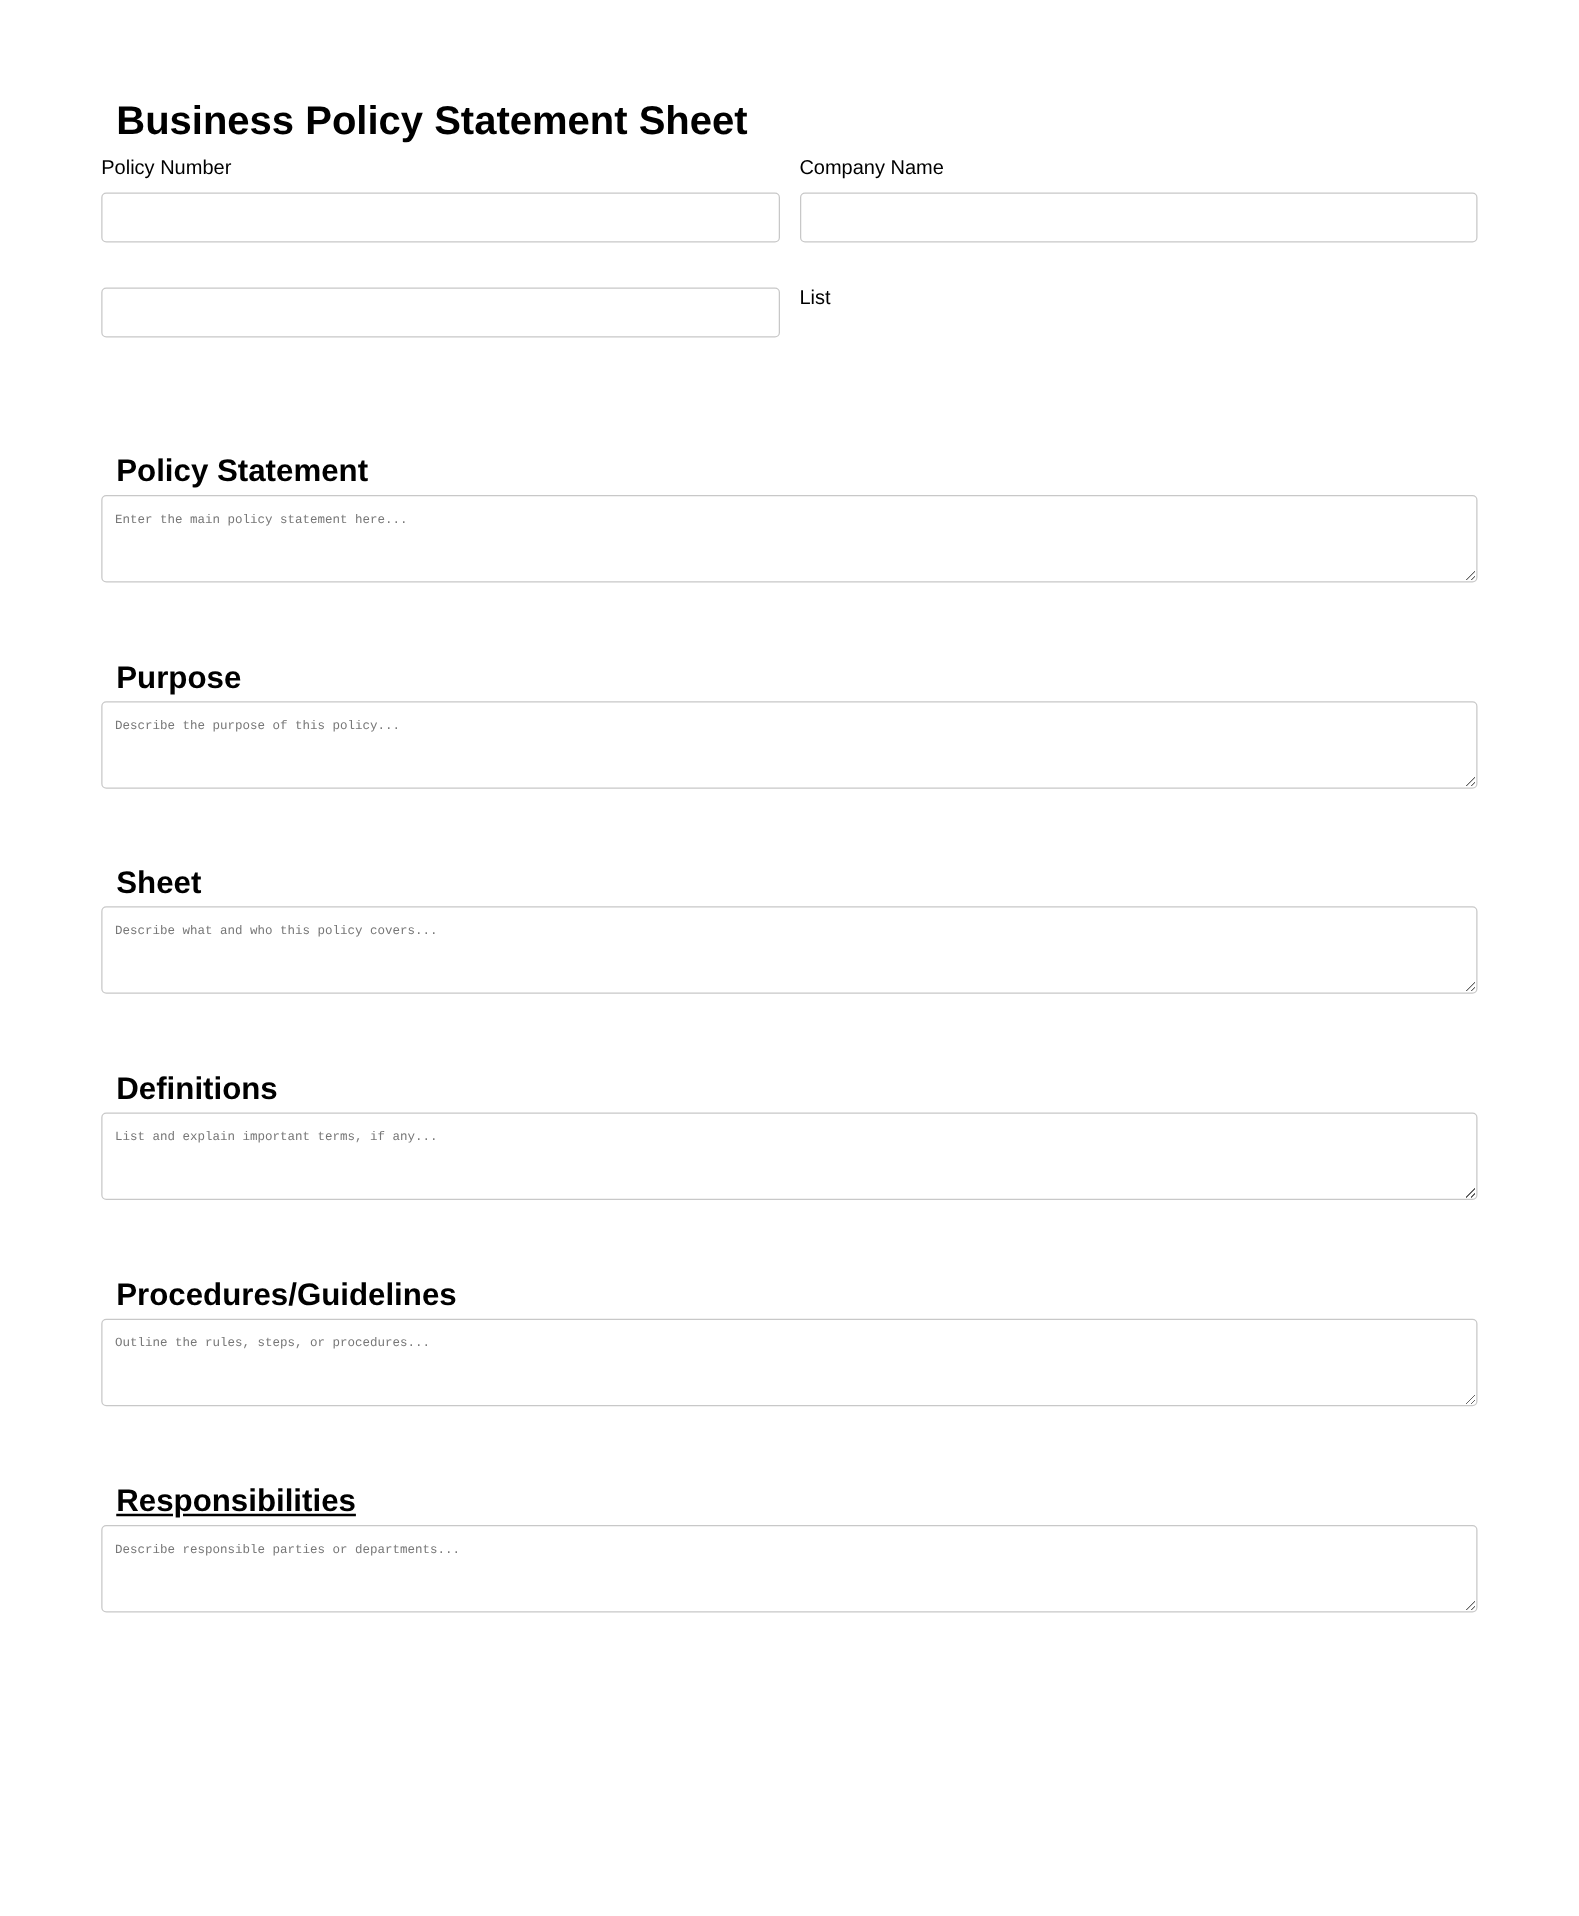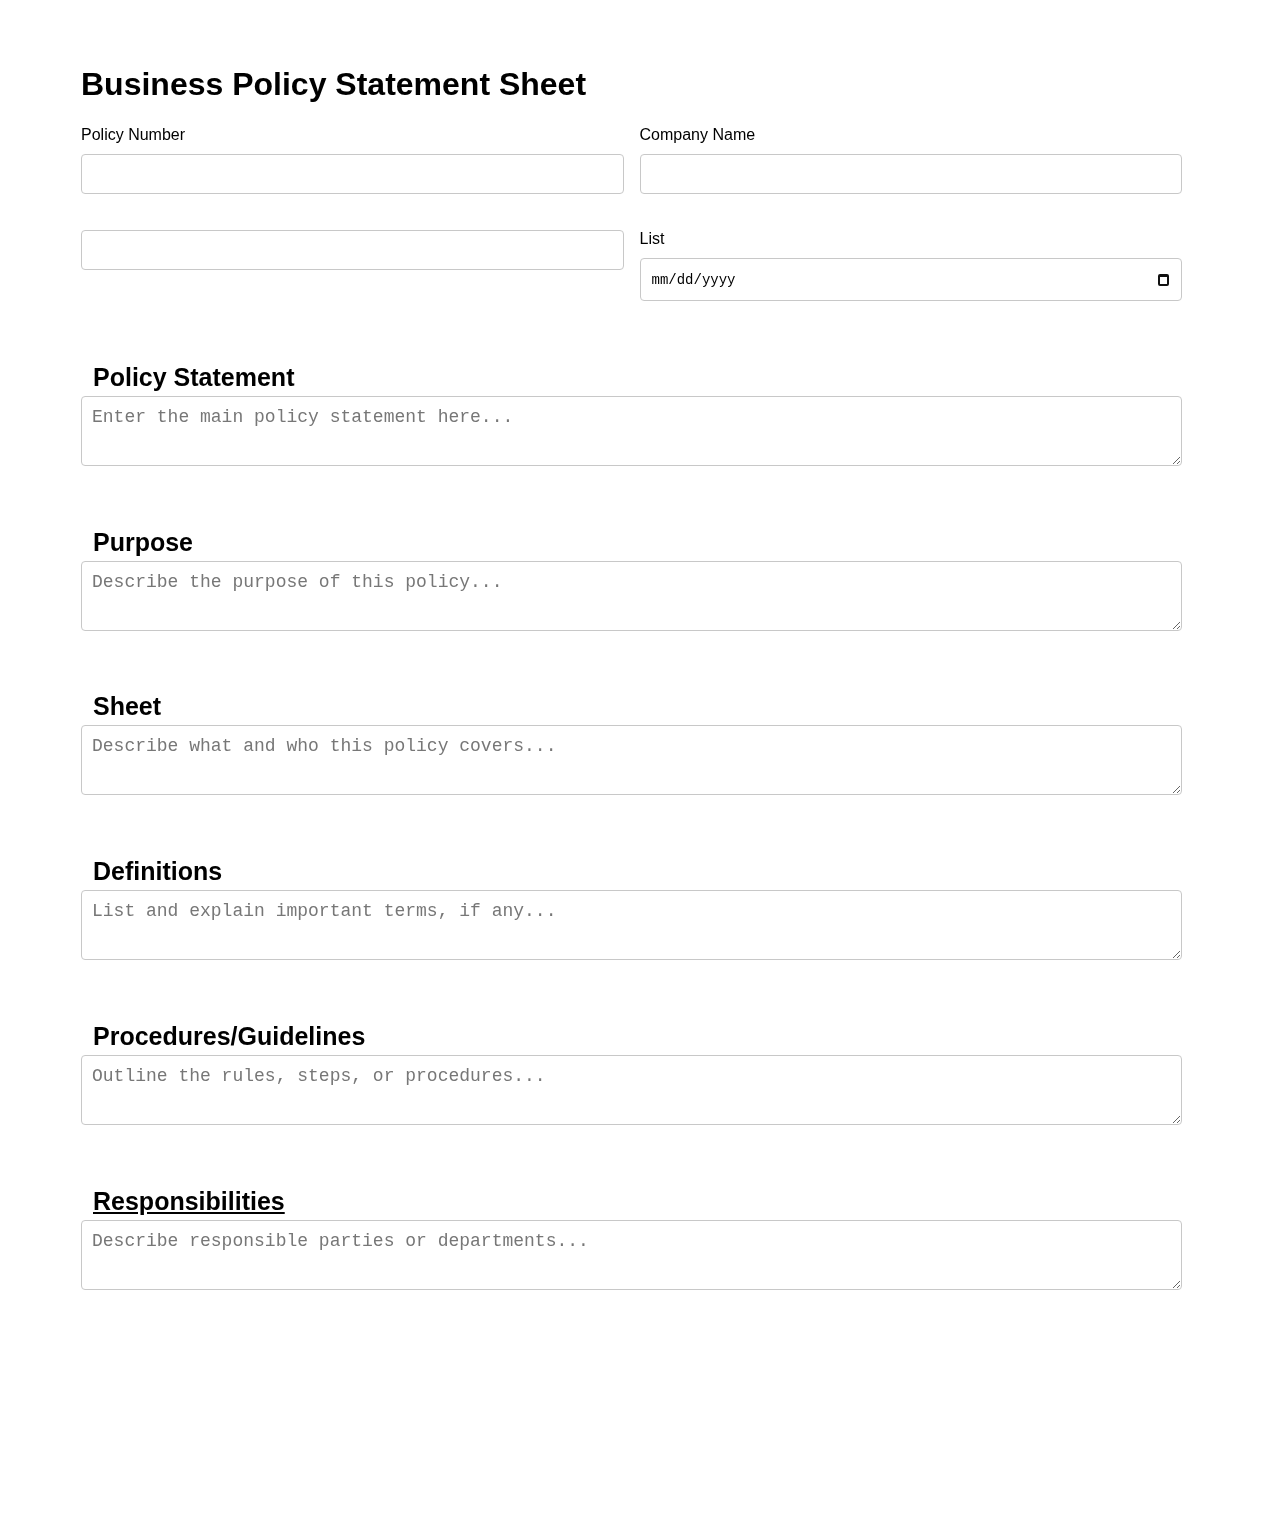--- a/index.html
+++ b/index.html
@@ -10,21 +10,21 @@
       color: #000;
       position: relative;
     }
     .container {
       position: absolute;
       left: 81px;
       top: 0;
       width: 1101px;
     }
     h1 {
-      margin: 0;
+      margin: 12px;
       position: absolute;
       top: 64px;
       left: 0;
       font-size: 32px;
       font-weight: bold;
       line-height: 40px;
     }
     .row {
       position: absolute;
       left: 0;
@@ -86,21 +86,21 @@
       position: absolute;
       left: 0;
       top: 42px;
       box-sizing: border-box;
       width: 1101px;
       height: 70px;
       border: 1px solid #c8c8c8;
       border-radius: 4px;
       padding: 10px 10px;
       font-family: "Liberation Mono", monospace;
-      font-size: 18px;
+      font-size: 10px;
       line-height: 20px;
       resize: vertical;
     }
     .section textarea::placeholder { color: #777; }
   </style>
 </head>
 <body>
 
 <div class="container">
   <h1>Business Policy Statement Sheet</h1>
@@ -115,24 +115,20 @@
       <input type="text" placeholder="" style="">
     </div>
   </div>
 
   <div class="row" style="top:230px;">
     <div class="field">
       <input type="text" placeholder="" style="">
     </div>
     <div class="field">
       <label>List</label>
-      <div class="date-input">
-        <span>mm/dd/yyyy</span>
-        <span class="cal-icon"></span>
-      </div>
     </div>
   </div>
 
   <div class="section" style="top:354px;">
     <h2>Policy Statement</h2>
     <textarea placeholder="Enter the main policy statement here..." style=""></textarea>
   </div>
 
   <div class="section" style="top:519px;">
     <h2>Purpose</h2>

